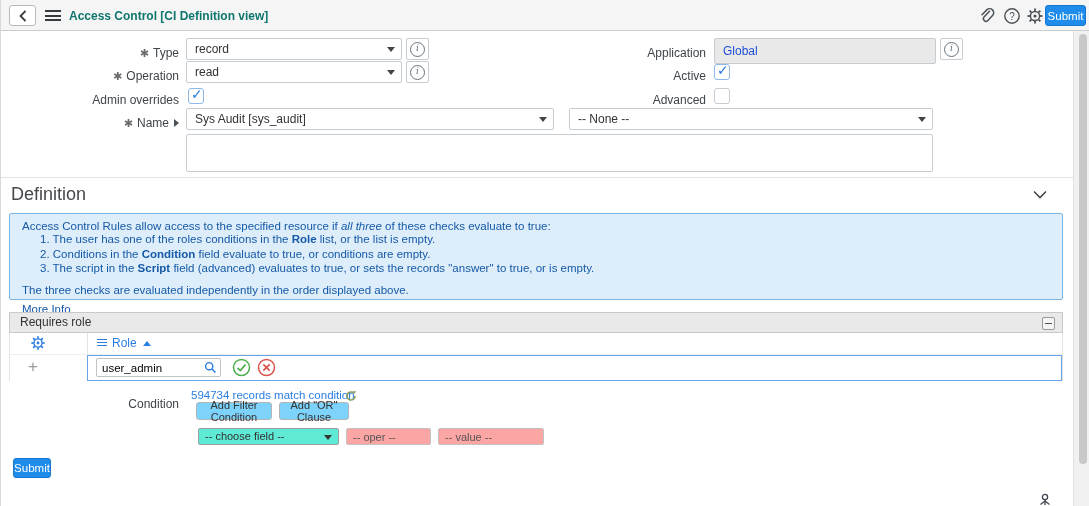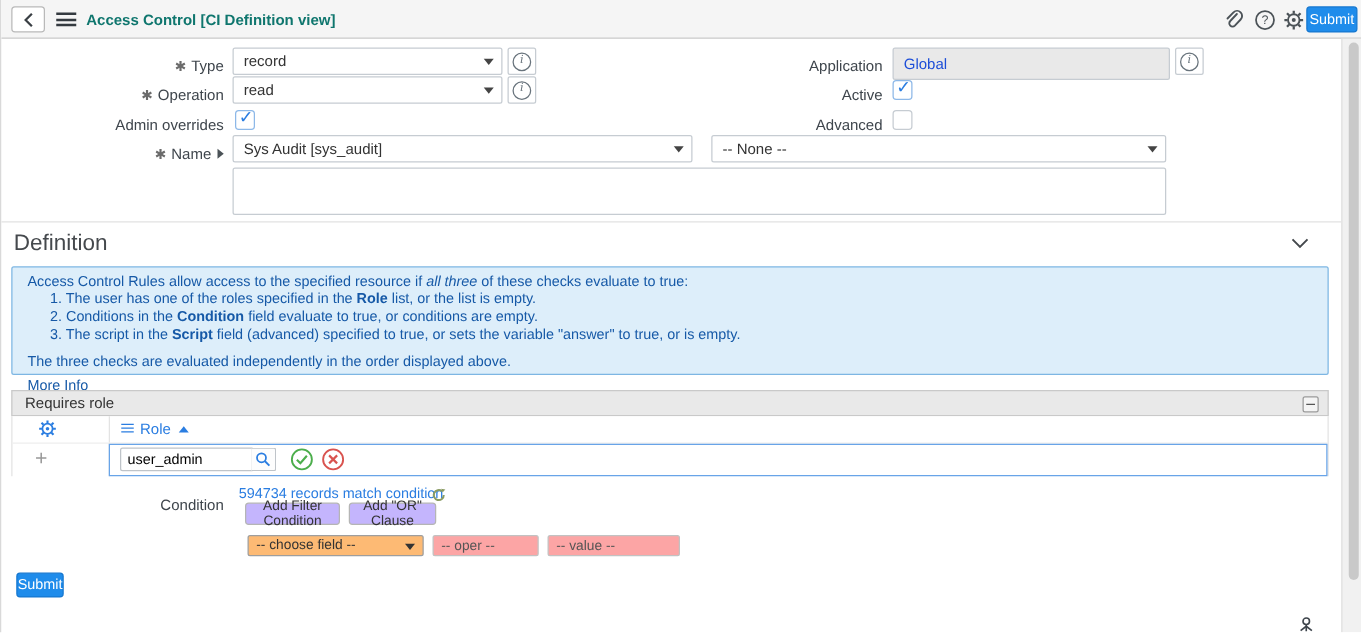--- a/index.html
+++ b/index.html
@@ -77,26 +77,26 @@
        border-radius:2px 0 0 2px;box-sizing:border-box;font-size:11.5px;padding:0 5px;
        font-family:"Liberation Sans",sans-serif;}
   .lookupbtn{position:absolute;left:191px;top:3px;width:20px;height:19px;border:1px solid #bfc4c9;
        border-left:none;background:#fdfdfd;box-sizing:border-box;border-radius:0 2px 2px 0;cursor:pointer;
        display:flex;align-items:center;justify-content:center;}
   .rowicon{position:absolute;top:3px;width:19px;height:19px;cursor:pointer;}
 
   
   .cond-link{position:absolute;left:190px;top:389px;color:#2a7de1;font-size:11.5px;cursor:pointer;}
   .refresh{position:absolute;left:344px;top:390px;cursor:pointer;}
-  .cond-btn{position:absolute;top:402px;height:18px;background:#c4b5fd;border:1px solid #b5b5b5;
+  .cond-btn{position:absolute;top:402px;height:18px;background:#7dd3fc;border:1px solid #b5b5b5;
        border-radius:3px;font-size:11px;color:#333;box-sizing:border-box;display:flex;
        align-items:center;justify-content:center;padding:0 8px;cursor:pointer;
        font-family:"Liberation Sans",sans-serif;}
   .csel{position:absolute;left:197px;top:428px;width:141px;height:17px;border:1px solid #9e9e9e;
-       border-radius:2px;background:#fdba74;font-size:11px;line-height:15px;padding:0 16px 0 6px;
+       border-radius:2px;background:#5eead4;font-size:11px;line-height:15px;padding:0 16px 0 6px;
        box-sizing:border-box;cursor:pointer;}
   .csel .caret{top:6px;border-top-color:#333;}
   .cdis{position:absolute;top:428px;height:17px;background:#fca5a5;border:1px solid #c2c2c2;
        border-radius:2px;box-sizing:border-box;font-size:11px;color:#555;
        font-family:"Liberation Sans",sans-serif;padding:0 6px;}
 
   .foot-submit{position:absolute;left:12px;top:458px;width:38px;height:20px;}
 
   
   .scrolltrack{position:absolute;left:1072px;top:31px;width:17px;height:475px;background:#f1f1f1;
@@ -189,23 +189,23 @@
   <div class="sect-rule" style="top:177px;"></div>
   <div class="sect-title">Definition</div>
   <div class="abs" style="left:1032px;top:188px;cursor:pointer;">
     <svg width="14" height="9" viewBox="0 0 14 9">
       <polyline points="1,1.5 7,7.5 13,1.5" fill="none" stroke="#45494d" stroke-width="1.6"></polyline>
     </svg>
   </div>
 
   <div class="msgbox">
     <div><span>Access Control Rules allow access to the specified resource if </span><i>all three</i><span> of these checks evaluate to true:</span></div>
-    <div class="item"><span>1.</span> <span>The user has one of the roles specified in the </span><b>Role</b><span> list, or the list is empty.</span></div>
+    <div class="item"><span>1.</span> <span>The user has one of the roles conditions in the </span><b>Role</b><span> list, or the list is empty.</span></div>
     <div class="item"><span>2.</span> <span>Conditions in the </span><b>Condition</b><span> field evaluate to true, or conditions are empty.</span></div>
-    <div class="item"><span>3.</span> <span>The script in the </span><b>Script</b><span> field (advanced) specified to true, or sets the variable "answer" to true, or is empty.</span></div>
+    <div class="item"><span>3.</span> <span>The script in the </span><b>Script</b><span> field (advanced) evaluates to true, or sets the records "answer" to true, or is empty.</span></div>
     <div style="margin-top:8px;">The three checks are evaluated independently in the order displayed above.</div>
     <div style="margin-top:7px;"><a>More Info</a></div>
   </div>
 
   <div class="rr">
     <div class="rr-hdr">
       <span>Requires role</span>
       <span class="rr-collapse"></span>
     </div>
     <div class="rr-body">

